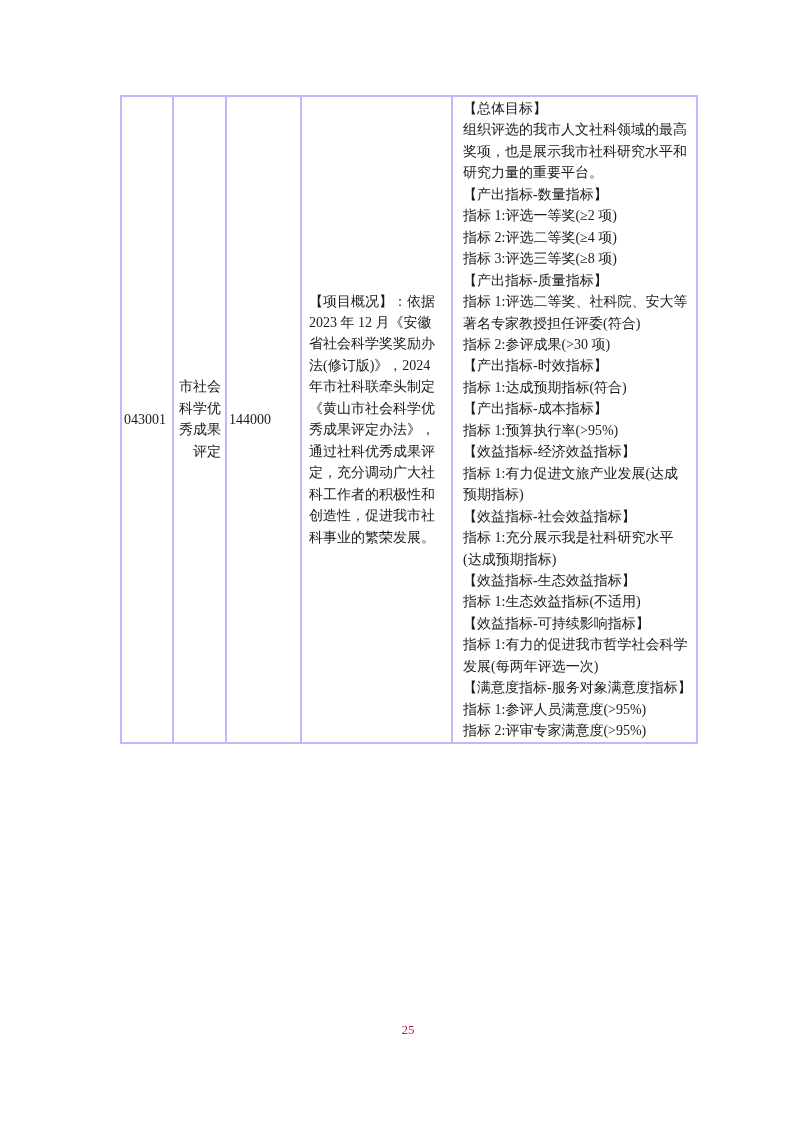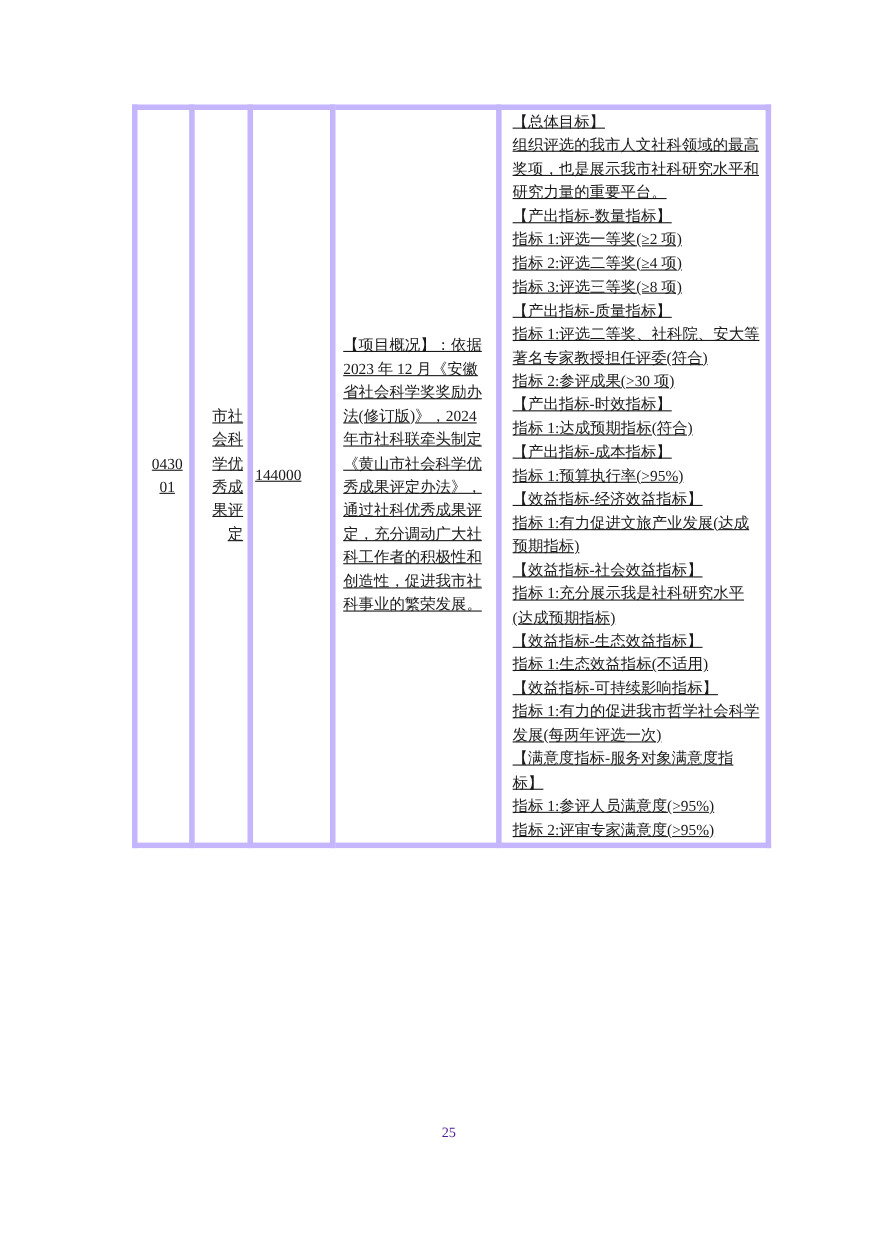--- a/index.html
+++ b/index.html
@@ -19,29 +19,28 @@
     position: absolute;
     left: 120px;
     top: 95px;
     width: 576px;
     border-collapse: collapse;
     table-layout: fixed;
     font-size: 14px;
     line-height: 21.45px;
   }
   .report-table td {
-    border: 5px solid #c4b5fd;
+    border: 2px solid #c4b5fd;
     vertical-align: middle;
     overflow: hidden;
-    text-decoration: underline;
   }
   td.cell-code {
-    padding: 0 6px 0 13px;
+    padding: 0 6px 0 2px;
     word-break: break-all;
-    text-align: center;
+    text-align: left;
   }
   td.cell-name {
     padding: 0 4px 0 4px;
     word-break: break-all;
     text-align: right;
   }
   td.cell-amount {
     padding: 0 2px;
     text-align: left;
     white-space: nowrap;
@@ -59,21 +58,21 @@
     margin: 0;
     padding: 0;
   }
   .page-number {
     position: absolute;
     left: 120px;
     top: 1022px;
     width: 576px;
     text-align: center;
     font-size: 13px;
-    color: #4c1d95;
+    color: #be185d;
   }
 </style>
 </head>
 <body>
 
 <table class="report-table">
   <colgroup>
     <col style="width:52px">
     <col style="width:53px">
     <col style="width:75px">

